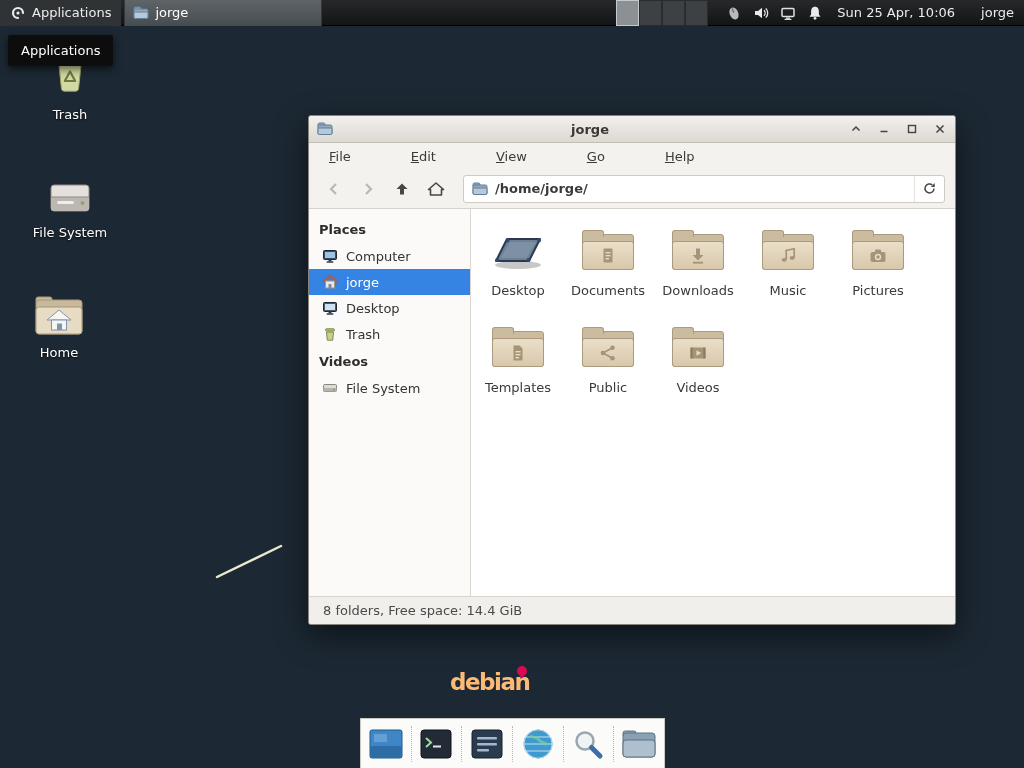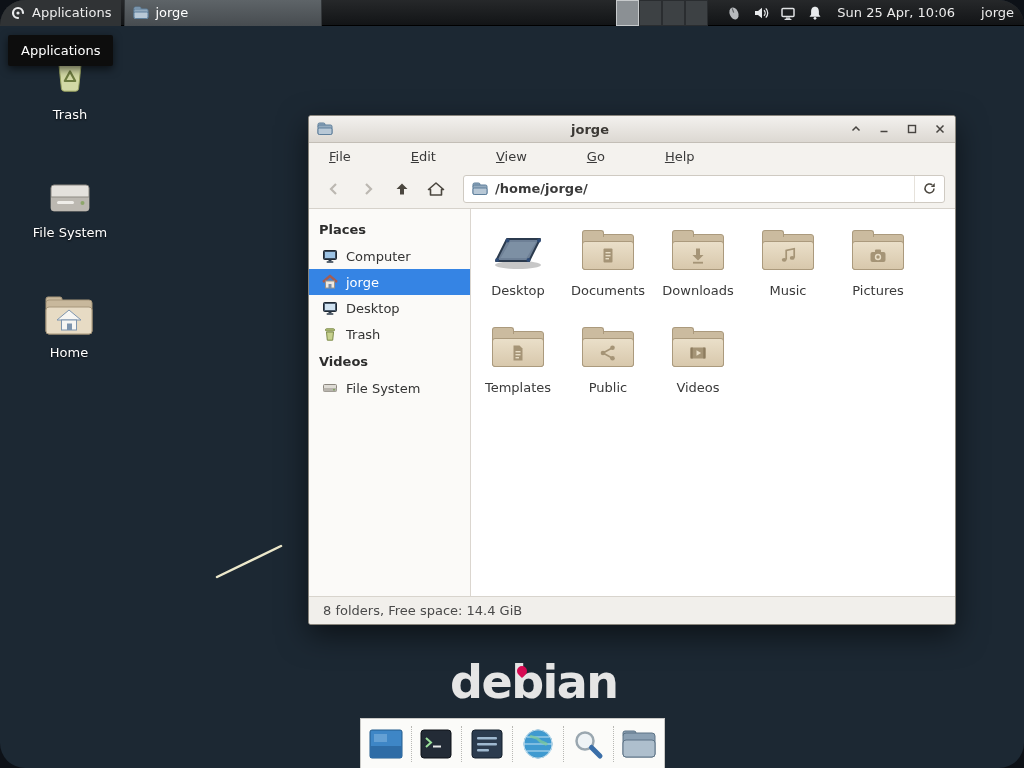--- a/index.html
+++ b/index.html
@@ -1,20 +1,20 @@
 <!DOCTYPE html>
 <html><head>
 <meta charset="utf-8">
 <style>
   * { margin:0; padding:0; box-sizing:border-box; }
   html,body { background:#0d1117; }
   .screen {
     position:relative; width:1024px; height:768px; overflow:hidden;
     background:#1c2833;
-    font-family:"DejaVu Sans", sans-serif; font-size:13px;border-radius:25px;
+    font-family:"DejaVu Sans", sans-serif; font-size:13px;
   }
 
   
   .panel {
     position:absolute; left:0; top:0; width:1024px; height:26px;
     background:linear-gradient(#26282a,#121416);
     border-bottom:1px solid #000;
     display:flex; align-items:center; color:#ececec; z-index:40;
   }
   .app-btn { height:26px; display:flex; align-items:center; gap:6px; padding:0 10px; background:#303335; }
@@ -97,21 +97,21 @@
   .folder-front {
     position:absolute; left:1px; right:1px; bottom:1px; height:29px;
     background:linear-gradient(#eadfc9,#d8c8ac); border:1px solid #ab9a7d; border-radius:3px;
     display:flex; align-items:center; justify-content:center;
   }
 
   .statusbar { height:28px; background:#f1efeb; border-top:1px solid #d8d4cd; display:flex; align-items:center; padding-left:14px; color:#4a4a4a; border-radius:0 0 2px 2px; }
 
   
   .debian { position:absolute; left:450px; top:660px; height:48px; z-index:3; }
-  .dtext { font-size:46px; font-weight:bold; color:#e5e5e5; letter-spacing:-1.5px; line-height:44px;text-align:right; }
+  .dtext { font-size:23px; font-weight:bold; color:#fdba74; letter-spacing:-1.5px; line-height:44px;text-align:right; }
   .swirl {
     position:absolute; left:67px; top:6px; width:10px; height:10px;
     background:#d70a53; border-radius:50% 50% 50% 4%; transform:rotate(-45deg); display:block;
   }
 
   
   .dock {
     position:absolute; left:360px; top:718px; width:305px; height:50px;
     background:#fbfbf9; border:1px solid #c9c9c6; border-bottom:none;
     display:flex; align-items:center; justify-content:space-evenly; z-index:30;
@@ -203,21 +203,21 @@
         <rect x="4" y="5" width="38" height="26" rx="3" fill="#e4e1dc" stroke="#8e8a83"></rect>
         <path d="M4 17h38v11a3 3 0 0 1-3 3H7a3 3 0 0 1-3-3z" fill="#bcb8b1"></path>
         <line x1="4" y1="17" x2="42" y2="17" stroke="#8e8a83"></line>
         <rect x="10" y="21" width="17" height="3" rx="1.5" fill="#efede9"></rect>
         <circle cx="35.5" cy="23" r="2" fill="#8ea66b"></circle>
       </svg>
     </div>
     <div class="dlabel">File System</div>
   </div>
 
-  <div class="desk-icon" style="left:21px;top:290px">
+  <div class="desk-icon" style="left:11px;top:290px">
     <div class="dicon">
       <svg width="50" height="44" viewBox="0 0 50 44">
         <rect x="2" y="3" width="16" height="7" rx="2" fill="#c8b89c" stroke="#a6967a"></rect>
         <rect x="2" y="6" width="46" height="34" rx="3" fill="#c8b89c" stroke="#a6967a"></rect>
         <rect x="2" y="13" width="46" height="27" rx="3" fill="#e7dbc4" stroke="#a6967a"></rect>
         <path d="M25 16l12 10H13z" fill="#f7f6f3" stroke="#7d94ad"></path>
         <rect x="17.5" y="26" width="15" height="10" fill="#f7f6f3" stroke="#7d94ad"></rect>
         <rect x="23" y="29.5" width="5" height="6.5" fill="#7d94ad"></rect>
       </svg>
     </div>

